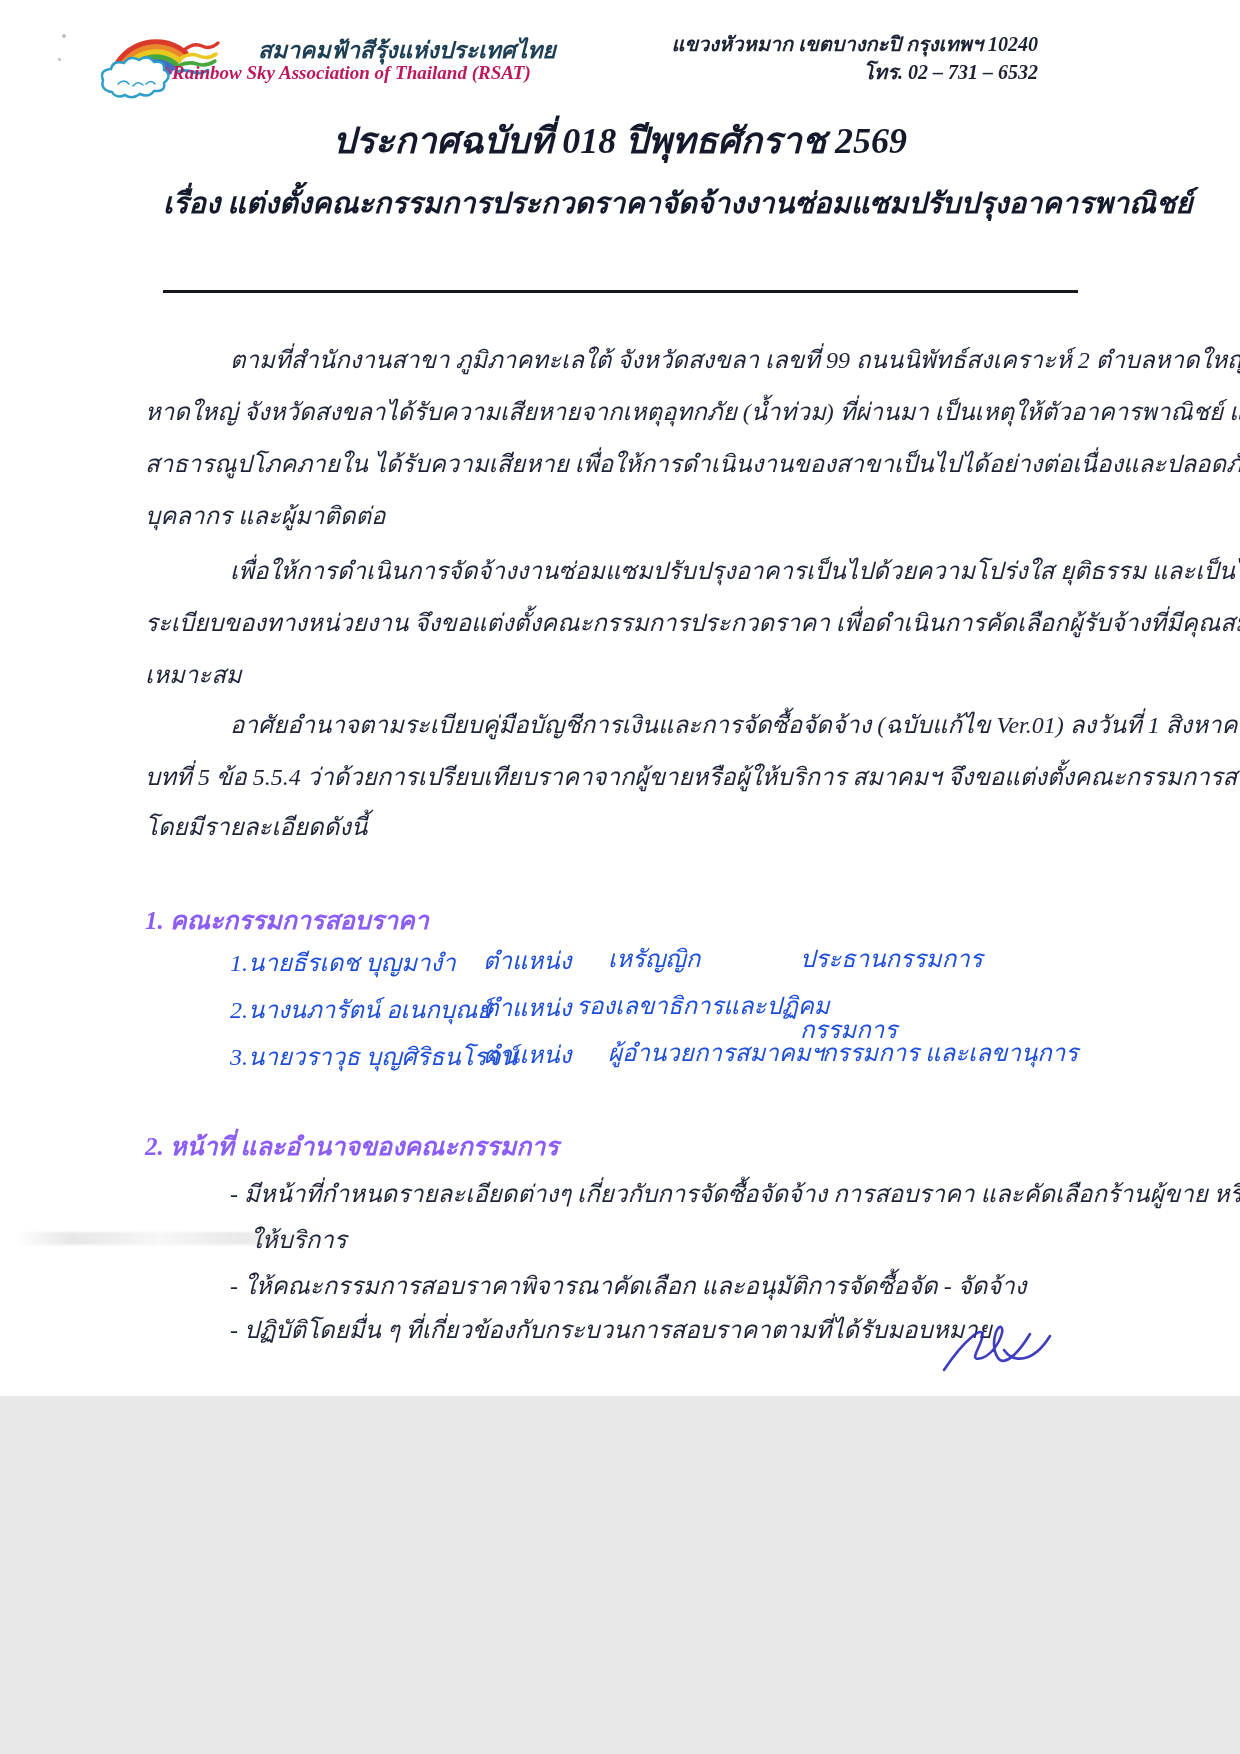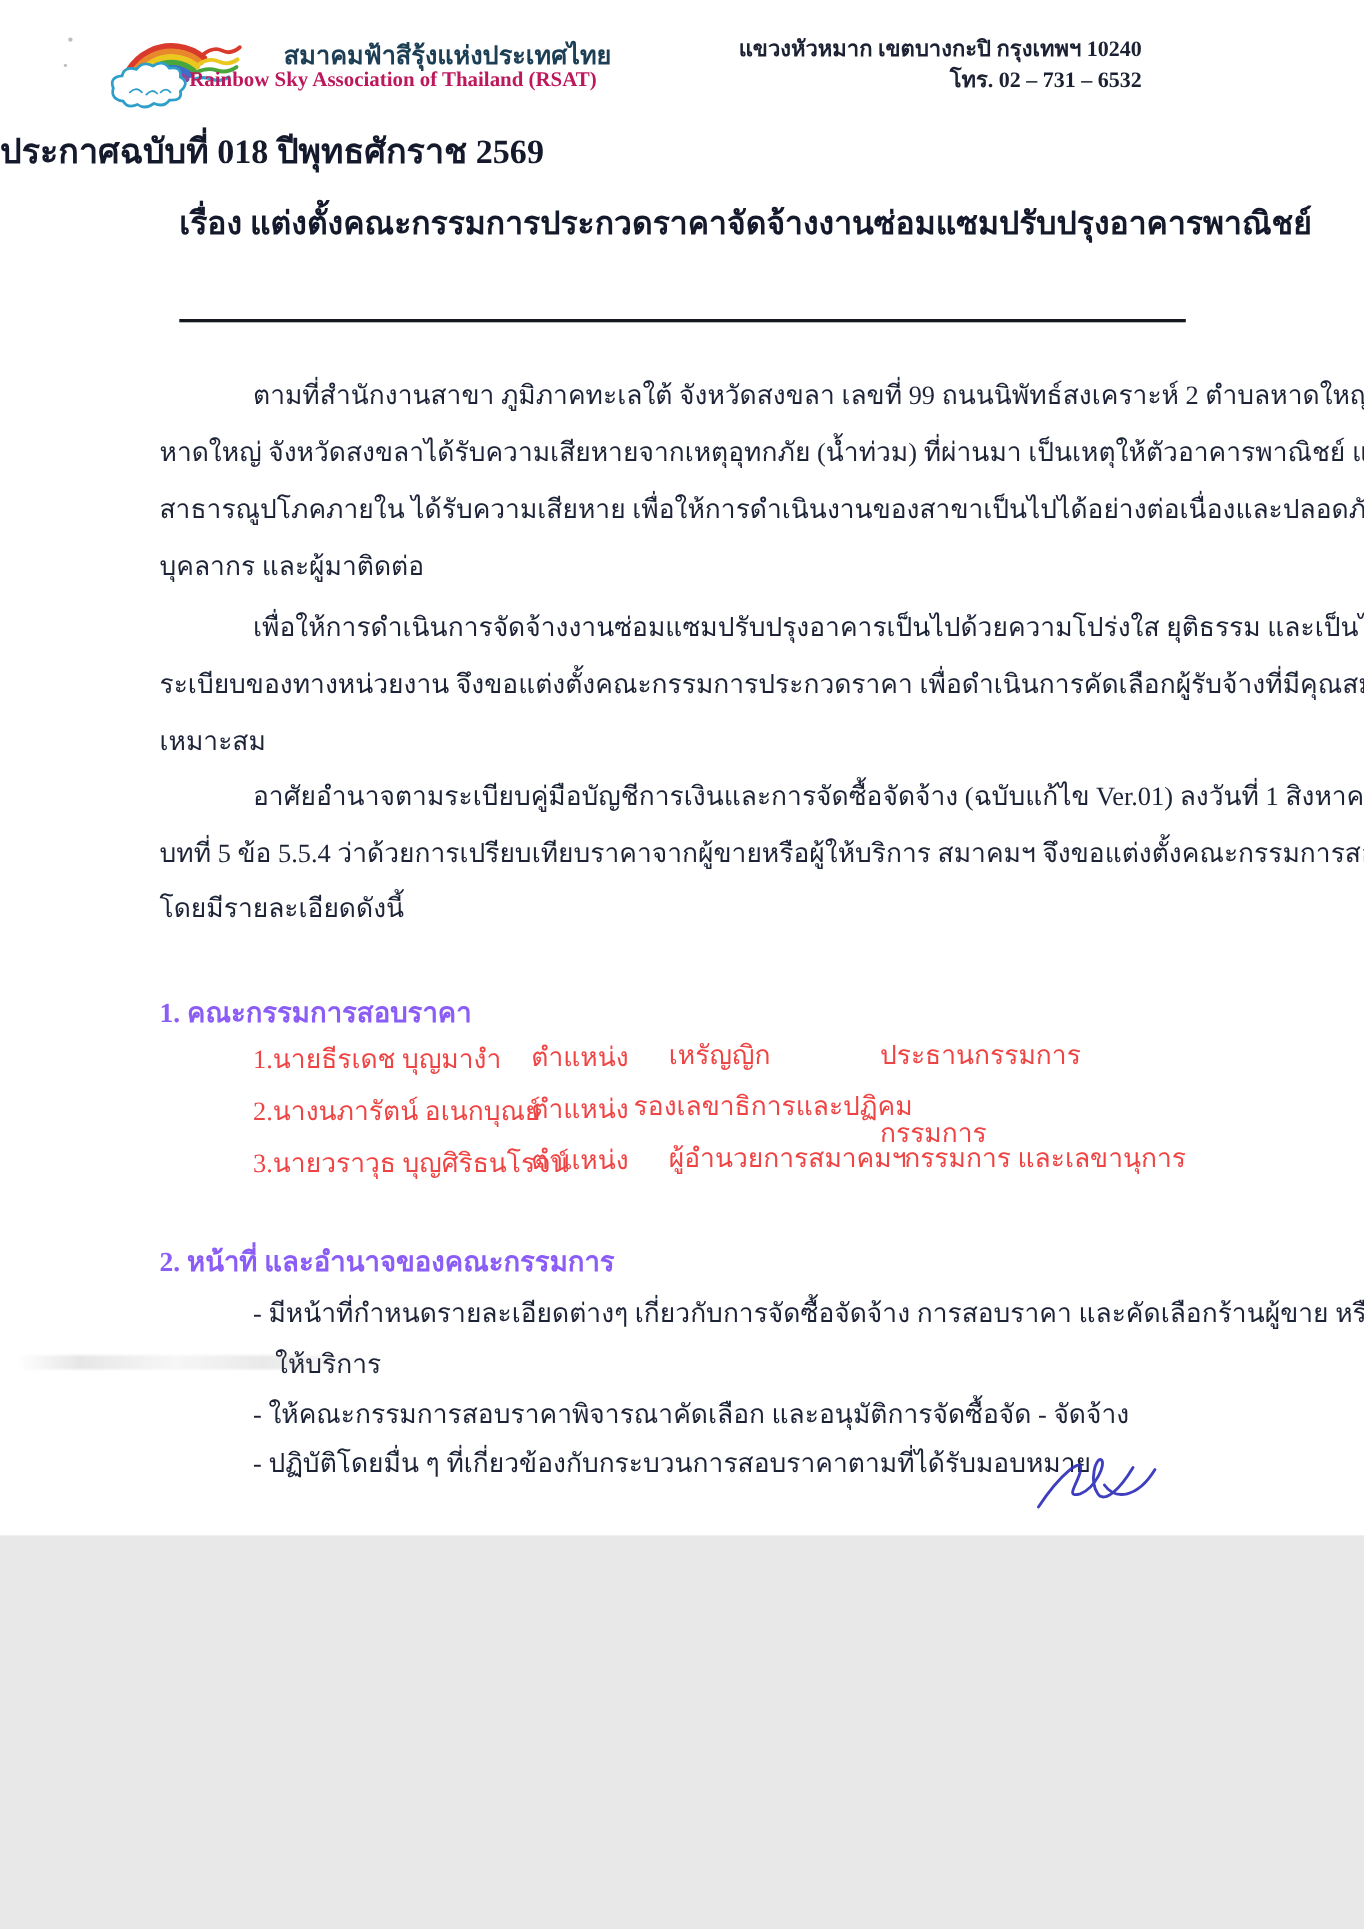--- a/index.html
+++ b/index.html
@@ -4,36 +4,37 @@
 <style>
   html,body{margin:0;padding:0;background:#e8e8e8;}
   .page{
     position:relative;
     width:1240px;height:1396px;
     margin:0 auto;
     background:#ffffff;
     overflow:hidden;
     font-family:"Liberation Serif","DejaVu Serif",serif;
     color:#1c2233;
+    font-style:italic;
   }
   .abs{position:absolute;}
   
   .org-th{font-size:23px;font-weight:bold;color:#1d3f55;white-space:nowrap;}
   .org-en{font-size:19px;font-weight:bold;color:#be185d;white-space:nowrap;}
   .addr{font-size:20px;font-weight:bold;color:#1c2233;text-align:right;white-space:nowrap;}
   
-  .t1{left:0;top:112px;width:1240px;font-size:31px;font-weight:bold;color:#141a2c;}
+  .t1{left:0;top:112px;width:1240px;text-align:center;font-size:36px;font-weight:bold;color:#141a2c;}
   .t2{left:163px;top:180px;font-size:29px;font-weight:bold;color:#141a2c;white-space:nowrap;}
   .t3{left:0;top:243px;width:1240px;text-align:center;font-size:28px;font-weight:bold;color:#141a2c;}
   .rule{left:163px;top:290px;width:915px;height:3px;background:#15181f;}
   
   .bodyline{left:145px;width:1010px;font-size:24px;line-height:30px;white-space:nowrap;color:#1e2438;}
   .indent{padding-left:85px;}
   .sec-head{left:145px;font-size:25px;font-weight:bold;color:#8b5cf6;white-space:nowrap;}
-  .cell{font-size:24px;white-space:nowrap;color:#ef4444;}
+  .cell{font-size:24px;white-space:nowrap;color:#1d4ed8;}
   .bullet{left:230px;font-size:24px;white-space:nowrap;color:#1e2438;}
   .bullet-cont{left:250px;}
   
   .streak{background:linear-gradient(90deg,rgba(120,120,120,0) 0%,rgba(120,120,120,.18) 18%,rgba(150,150,150,.08) 45%,rgba(120,120,120,.16) 70%,rgba(120,120,120,0) 100%);filter:blur(1px);border-radius:4px;}
   .speck{background:#8a8a8a;border-radius:50%;opacity:.55;}
 </style>
 </head>
 <body>
 
 <div class="page">

